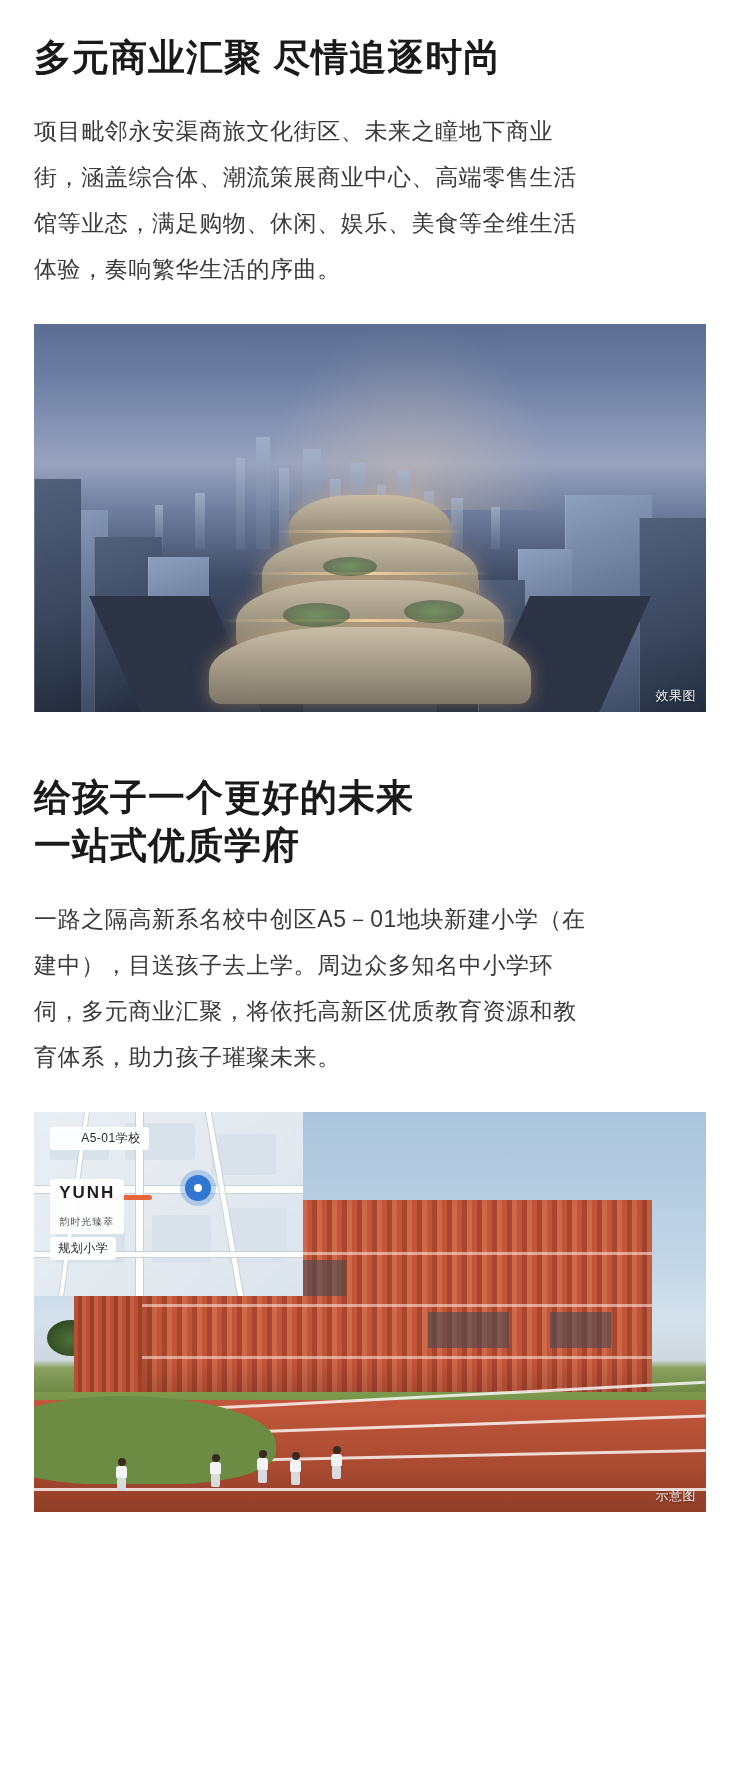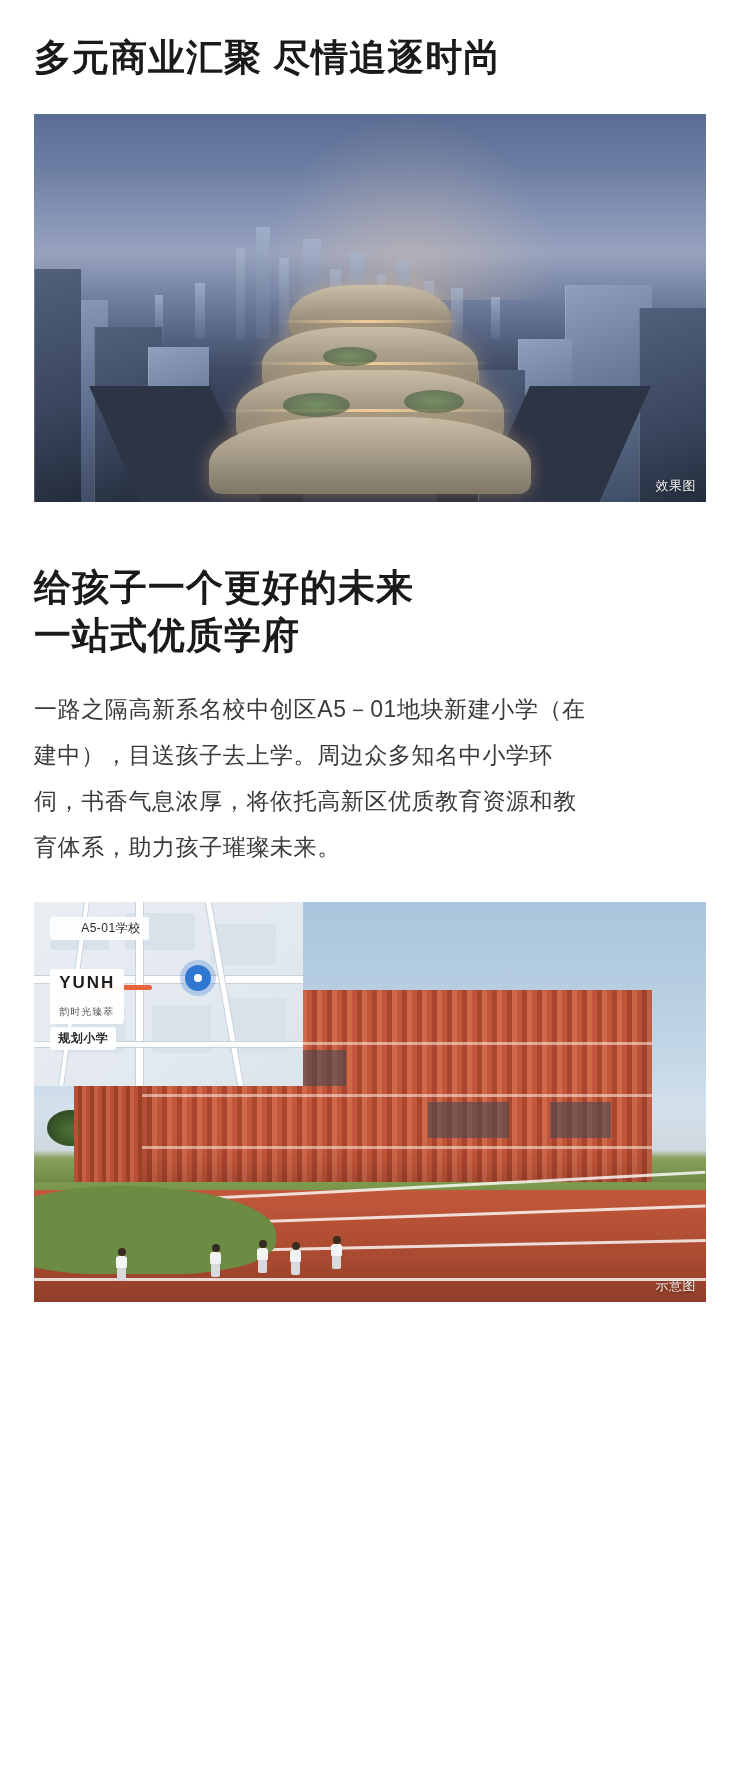--- a/index.html
+++ b/index.html
@@ -293,20 +293,21 @@
 </style>
 </head>
 <body>
 
 <div class="page">
 
   <div class="section">
 
     <h1 class="h1">多元商业汇聚 尽情追逐时尚</h1>
 
+    <p class="body-copy">项目毗邻永安渠商旅文化街区、未来之瞳地下商业街，涵盖综合体、潮流策展商业中心、高端零售生活馆等业态，满足购物、休闲、娱乐、美食等全维生活体验，奏响繁华生活的序曲。</p>
 
     <div class="figure city">
       <div class="sky-glow"></div>
 
       <div class="skyline">
         <div class="twr" style="left:30%;width:9px;height:78%;"></div>
         <div class="twr" style="left:33%;width:14px;height:96%;"></div>
         <div class="twr" style="left:36.5%;width:10px;height:70%;"></div>
         <div class="twr" style="left:40%;width:18px;height:86%;"></div>
         <div class="twr" style="left:44%;width:11px;height:60%;"></div>
@@ -353,21 +354,21 @@
 
   <div class="gap-lg"></div>
 
   <div class="section">
 
     <h2 class="h1" style="padding-top:0;">
       <span class="h1-line">给孩子一个更好的未来</span>
       <span class="h1-line">一站式优质学府</span>
     </h2>
 
-    <p class="body-copy">一路之隔高新系名校中创区A5－01地块新建小学（在建中），目送孩子去上学。周边众多知名中小学环伺，书香气息浓厚，将依托高新区优质教育资源和教育体系，助力孩子璀璨未来。</p>
+    <p class="body-copy">一路之隔高新系名校中创区A5－01地块新建小学（在建中），目送孩子去上学。周边众多知名中小学环伺，多元商业汇聚，将依托高新区优质教育资源和教育体系，助力孩子璀璨未来。</p>
 
     <div class="figure school">
 
       <div class="tree" style="left:6%;top:46%;width:60px;height:46px;"></div>
       <div class="tree" style="left:2%;top:52%;width:48px;height:36px;"></div>
       <div class="tree" style="left:14%;top:50%;width:40px;height:30px;"></div>
 
       <div class="bldg-left"></div>
       <div class="bldg">
         <div class="floorline" style="left:0;right:0;top:26%;"></div>
@@ -433,21 +434,21 @@
 
         <div class="mpin" style="left:56%;top:34%;"></div>
 
         <div class="maplabel" style="left:6%;top:8%;padding-left:31px;">A5-01学校</div>
 
         <div class="brandbox" style="left:6%;top:36%;">
           <span class="bn">YUNH</span>
           <span class="bs">韵时光臻萃</span>
         </div>
 
-        <div class="maplabel" style="left:6%;top:68%;font-weight:bold;">规划小学</div>
+        <div class="maplabel" style="left:6%;top:68%;">规划小学</div>
       </div>
 
       <div class="caption">示意图</div>
     </div>
   </div>
 
   <div class="gap-md"></div>
 </div>
 
 </body></html>

